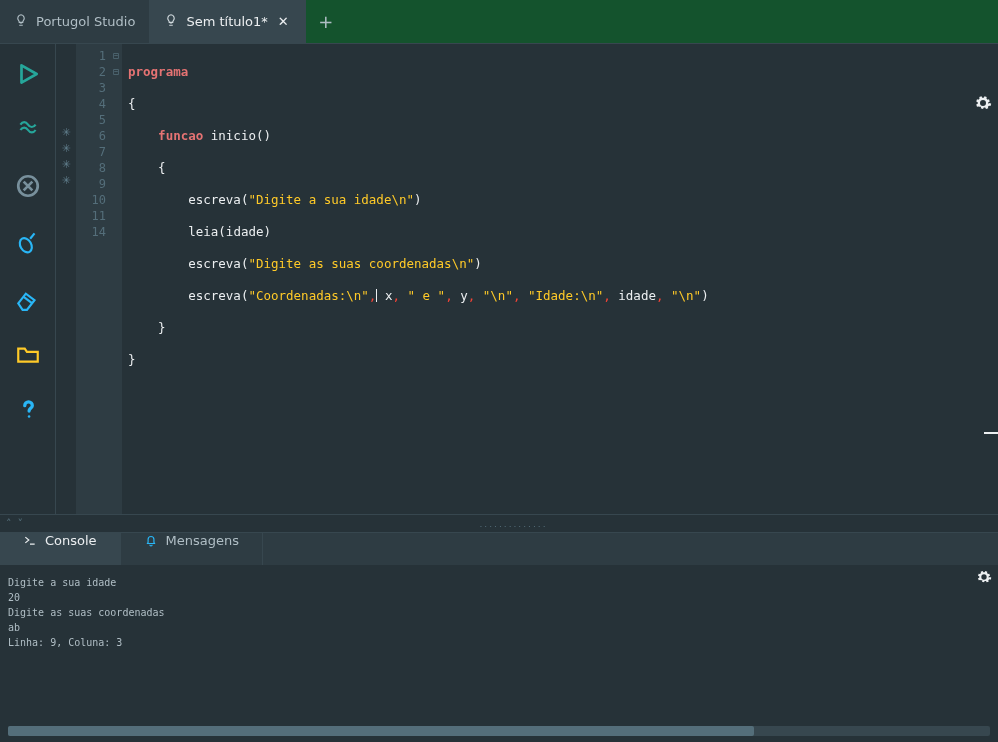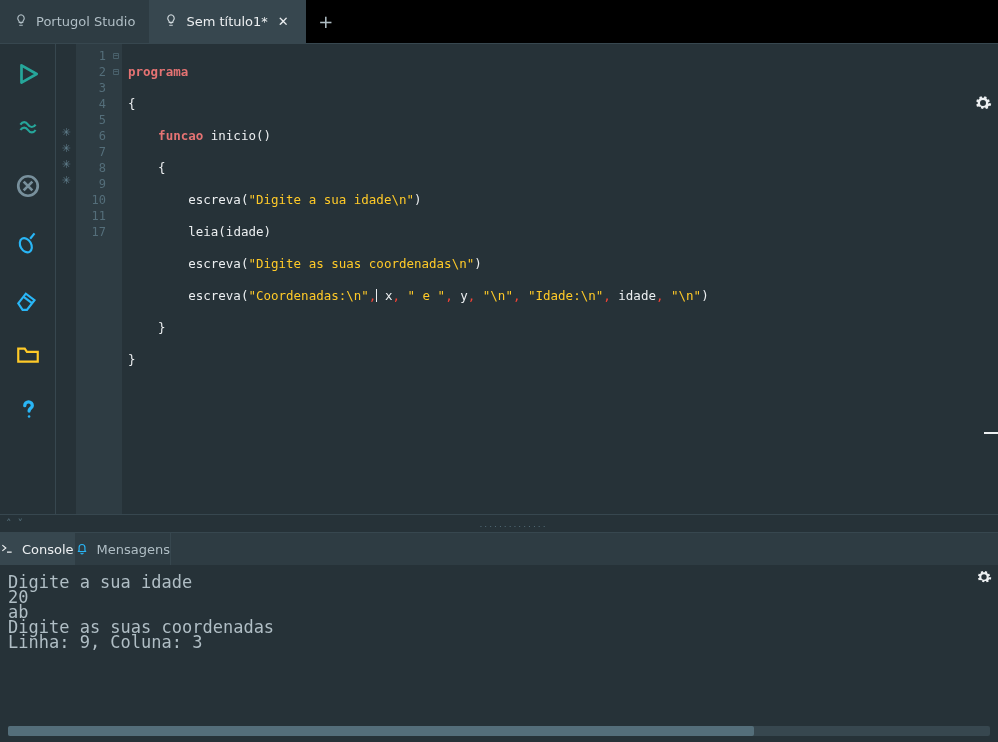--- a/index.html
+++ b/index.html
@@ -9,21 +9,21 @@
     font-family: "DejaVu Sans", "Segoe UI", sans-serif;
     font-size: 13px;
     color: #cfd8dc;
     display: flex;
     flex-direction: column;
   }
 
   
   .tabbar {
     height: 44px;
-    background: #000000;
+    background: #14532d;
     border-bottom: 1px solid #37474f;
     display: flex;
     align-items: stretch;
   }
   .tab {
     display: flex;
     align-items: center;
     gap: 8px;
     padding: 0 14px;
     border-right: 1px solid #37474f;
@@ -171,32 +171,32 @@
     display:flex; flex-direction:column;
     border-top:1px solid #37474f;
   }
   .bottom-tabs {
     height: 32px;
     display:flex; align-items:stretch;
     background:#2e3c43;
     position:relative;
   }
   .btab {
-    display:flex; align-items:center; gap:8px;
-    padding:0 0; font-size:13px;
+    display:flex; align-items:flex-start; gap:8px;
+    padding:0 23px; font-size:13px;
     color:#b0bec5; cursor:pointer;
     border-right:1px solid #37474f;
   }
   .btab.active { background:#37474f; color:#eceff1; }
   .btab svg { width:14px; height:14px; }
   .console-body {
     flex:1;
     padding:10px 8px 4px 8px;
     font-family:"DejaVu Sans Mono","Consolas",monospace;
-    font-size:17px;
+    font-size:10px;
     line-height:15px;
     color:#b0bec5;
     position:relative;
     overflow:hidden;
   }
   .console-body .gear2 {
     position:absolute; top:4px; right:6px; color:#eceff1; cursor:pointer;
   }
   .console-scroll {
     height:10px;
@@ -299,21 +299,21 @@
       <div>2</div>
       <div>3</div>
       <div>4</div>
       <div>5</div>
       <div>6</div>
       <div>7</div>
       <div>8</div>
       <div>9</div>
       <div>10</div>
       <div>11</div>
-      <div>17</div>
+      <div>14</div>
     </div>
     <div class="fold">
       <div>⊟</div>
       <div></div>
       <div>⊟</div>
       <div></div>
       <div></div>
       <div></div>
       <div></div>
       <div></div>
@@ -370,21 +370,21 @@
     </div>
   </div>
   <div class="console-body">
     <div class="gear2">
       <svg viewBox="0 0 24 24" width="16" height="16" fill="#eceff1">
           <path d="M12 8a4 4 0 100 8 4 4 0 000-8zm9 4l2 1-1 3-2-.5a8 8 0 01-1.5 1.5l.5 2-3 1-1-2a8 8 0 01-2 0l-1 2-3-1 .5-2A8 8 0 016 16.5L4 17l-1-3 2-1a8 8 0 010-2l-2-1 1-3 2 .5A8 8 0 017.5 6L7 4l3-1 1 2a8 8 0 012 0l1-2 3 1-.5 2A8 8 0 0118 7.5l2-.5 1 3-2 1a8 8 0 010 2z"></path>
         </svg>
     </div>
     <div>Digite a sua idade</div>
     <div>20</div>
+    <div>Digite as suas coordenadas</div>
     <div>ab</div>
-    <div>Digite as suas coordenadas</div>
     <div></div>
     <div>Linha: 9, Coluna: 3</div>
   </div>
   <div class="console-scroll">
     <div class="thumb"></div>
   </div>
 </div>
 
 </body></html>

